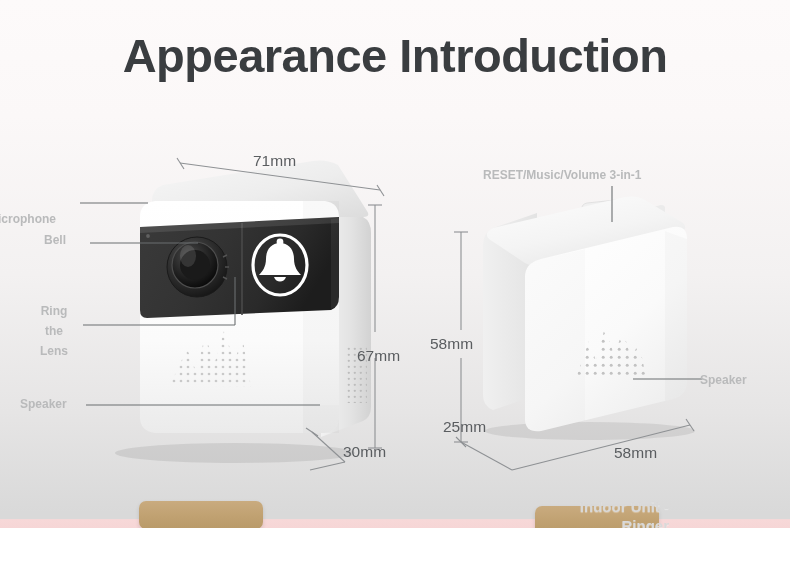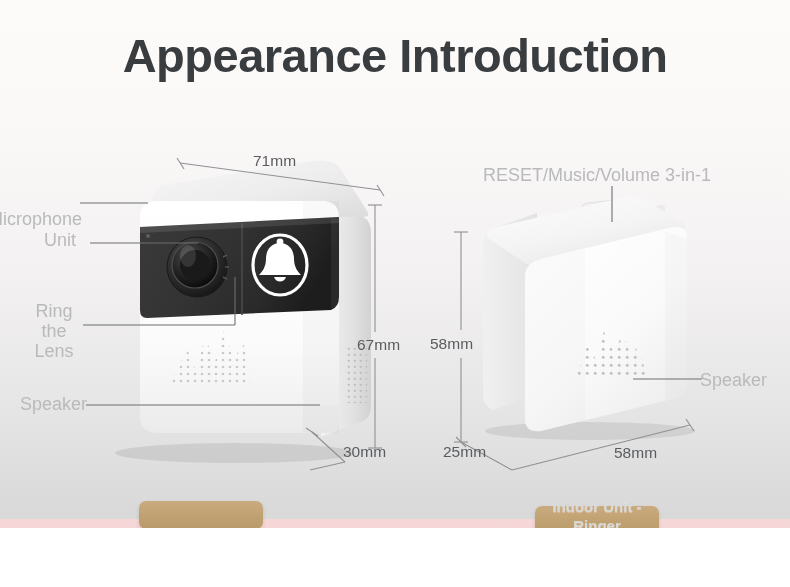--- a/index.html
+++ b/index.html
@@ -29,22 +29,22 @@
     font-weight: bold;
     color: #3a3d40;
     letter-spacing: -0.5px;
     white-space: nowrap;
   }
 
   
   .callout {
     position: absolute;
     color: #b9babb;
-    font-weight: normal;
-    font-size: 18px;
+    font-weight: bold;
+    font-size: 12px;
     line-height: 20px;
     white-space: nowrap;
   }
   .callout.multi { white-space: normal; }
 
   .dim {
     position: absolute;
     color: #5a5d60;
     font-size: 15.5px;
     font-weight: normal;
@@ -301,50 +301,50 @@
       <line x1="512" y1="470" x2="690" y2="425"></line>
       <line x1="686" y1="419" x2="694" y2="431"></line>
     </g>
   </svg>
 
   <div class="callout" style="left:-12px; top:209px;">
     <span>Microphone</span>
   </div>
 
   <div class="callout" style="left:44px; top:230px;">
-    <span>Unit</span>
+    <span>Bell</span>
   </div>
 
   <div class="callout multi" style="left:24px; top:293px; width:60px; text-align:center;margin-top:8px;">
     <div>Ring</div>
     <div>the</div>
     <div>Lens</div>
   </div>
 
   <div class="callout" style="left:20px; top:394px;">
     <span>Speaker</span>
   </div>
 
   <div class="dim" style="left:253px; top:152px;">71mm</div>
-  <div class="dim" style="left:357px; top:336px;">67mm</div>
+  <div class="dim" style="left:357px; top:347px;">67mm</div>
   <div class="dim" style="left:343px; top:443px;">30mm</div>
 
   <div class="callout" style="left:483px; top:165px;">
     <span>RESET/Music/Volume 3-in-1</span>
   </div>
 
   <div class="callout" style="left:700px; top:370px;">
     <span>Speaker</span>
   </div>
 
   <div class="dim" style="left:430px; top:335px;">58mm</div>
-  <div class="dim" style="left:443px; top:443px;">25mm</div>
+  <div class="dim" style="left:443px; top:418px;">25mm</div>
   <div class="dim" style="left:614px; top:444px;">58mm</div>
 
   <div class="badge" style="left:139px; top:501px; width:124px; height:28px;"></div>
 
   <div class="badge" style="left:535px; top:506px; width:124px; height:28px;"></div>
-  <div class="badge-text indoor" style="left:525px; top:497px; width:144px;">
+  <div class="badge-text indoor" style="left:525px; top:497px; width:144px;text-align:right;">
     <span>Indoor Unit -</span><br>
     <span>Ringer</span>
   </div>
 
 </div>
 
 </body></html>

